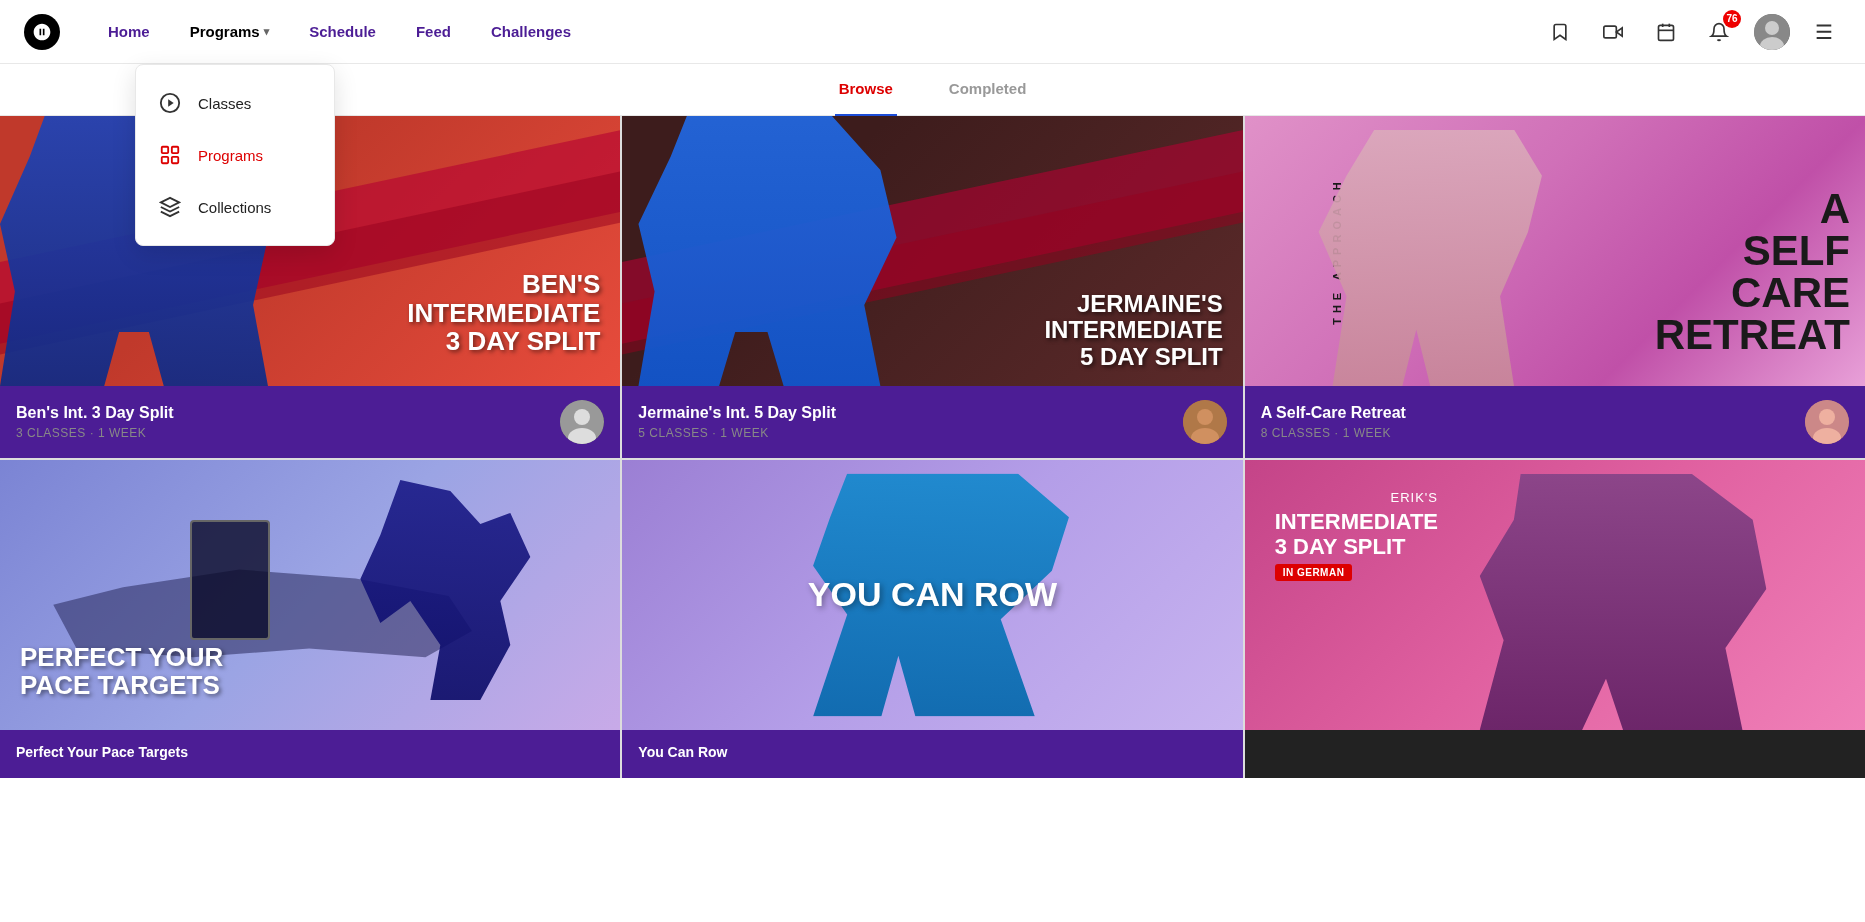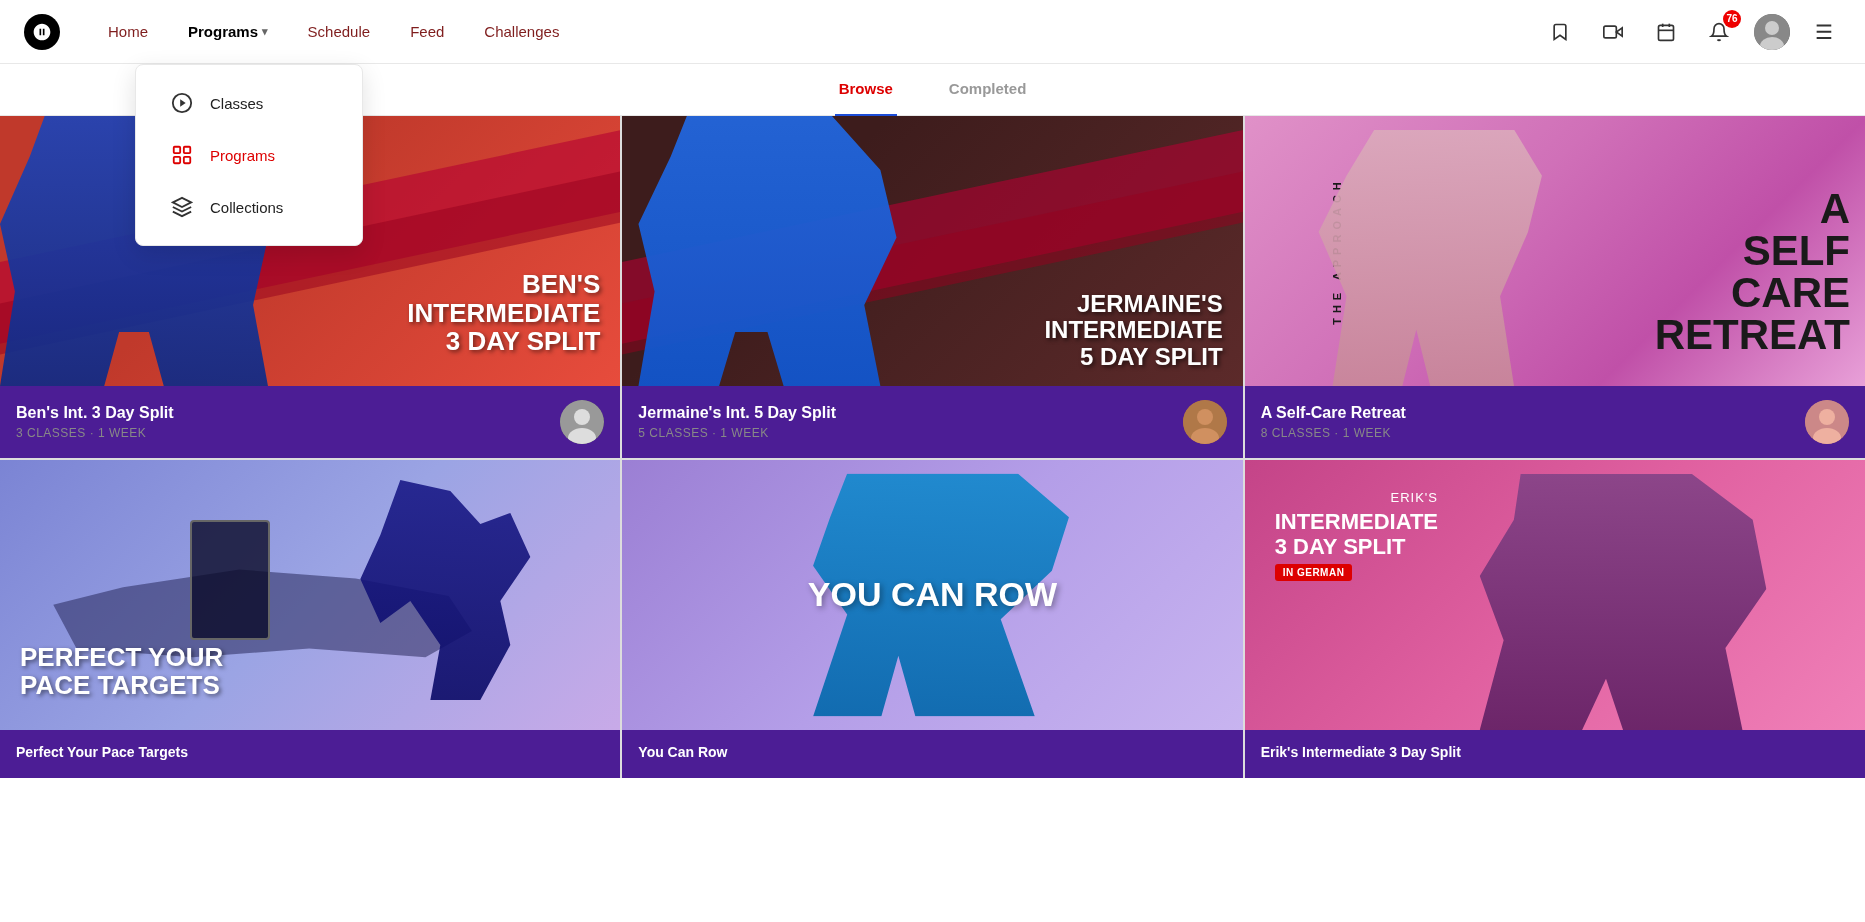--- a/index.html
+++ b/index.html
@@ -21,22 +21,22 @@
       width: 36px; height: 36px;
       background: #000;
       border-radius: 50%;
       display: flex; align-items: center; justify-content: center;
     }
     .logo-circle svg { fill: #fff; width: 20px; height: 20px; }
     .nav-links { display: flex; align-items: center; gap: 8px; }
     .nav-link {
       padding: 8px 16px;
       font-size: 15px;
-      font-weight: 400;
-      color: #7f1d1d;
+      font-weight: 700;
+      color: #4c1d95;
       cursor: pointer;
       border-radius: 4px;
       display: flex; align-items: center; gap: 4px;
     }
     .nav-link.active { font-weight: 600; color: #000; }
     .nav-link .chevron { font-size: 11px; color: #666; }
     .nav-right {
       margin-left: auto;
       display: flex; align-items: center; gap: 17px;
     }
@@ -63,23 +63,23 @@
     .hamburger { font-size: 20px; cursor: pointer; color: #333; padding: 8px; }
 
     
     .dropdown-overlay {
       position: absolute;
       top: 64px; left: 135px;
       background: #fff;
       border: 1px solid #e8e8e8;
       border-radius: 8px;
       box-shadow: 0 8px 24px rgba(0,0,0,0.12);
-      width: 228px;
+      width: 200px;
       z-index: 200;
-      padding: 12px 12px;
+      padding: 12px 0;
     }
     .dropdown-item {
       display: flex; align-items: center; gap: 14px;
       padding: 12px 20px;
       cursor: pointer;
       font-size: 15px;
       font-weight: 500;
       color: #222;
     }
     .dropdown-item.active { color: #d00; }
@@ -455,21 +455,15 @@
     <div class="card-image">
       <div class="card6-bg">
         <div style="position:absolute;left:50%;bottom:0;width:55%;height:95%;transform:translateX(-30%);background:linear-gradient(180deg,#884488 0%,#662266 100%);clip-path:polygon(20% 0%,70% 0%,88% 18%,92% 45%,80% 68%,85% 100%,50% 100%,45% 80%,38% 100%,8% 100%,15% 65%,8% 40%,18% 18%);opacity:0.95;"></div>
         <div style="position:absolute;top:30px;left:30px;text-align:left;">
           <div style="font-size:13px;font-weight:400;color:#fff;letter-spacing:1px;text-transform:uppercase;margin-bottom:4px;text-align:right;">ERIK'S</div>
           <div style="font-size:22px;font-weight:900;color:#fff;line-height:1.15;text-transform:uppercase;">INTERMEDIATE<br>3 DAY SPLIT</div>
           <div class="in-german-badge">IN GERMAN</div>
         </div>
       </div>
     </div>
-    <div class="card-footer">
-      <div>
-        <div class="card-title" style="font-size:14px;">Erik's Intermediate 3 Day Split</div>
-        <div class="card-meta"></div>
-      </div>
-    </div>
   </div>
 
 </div>
 
 </body></html>

